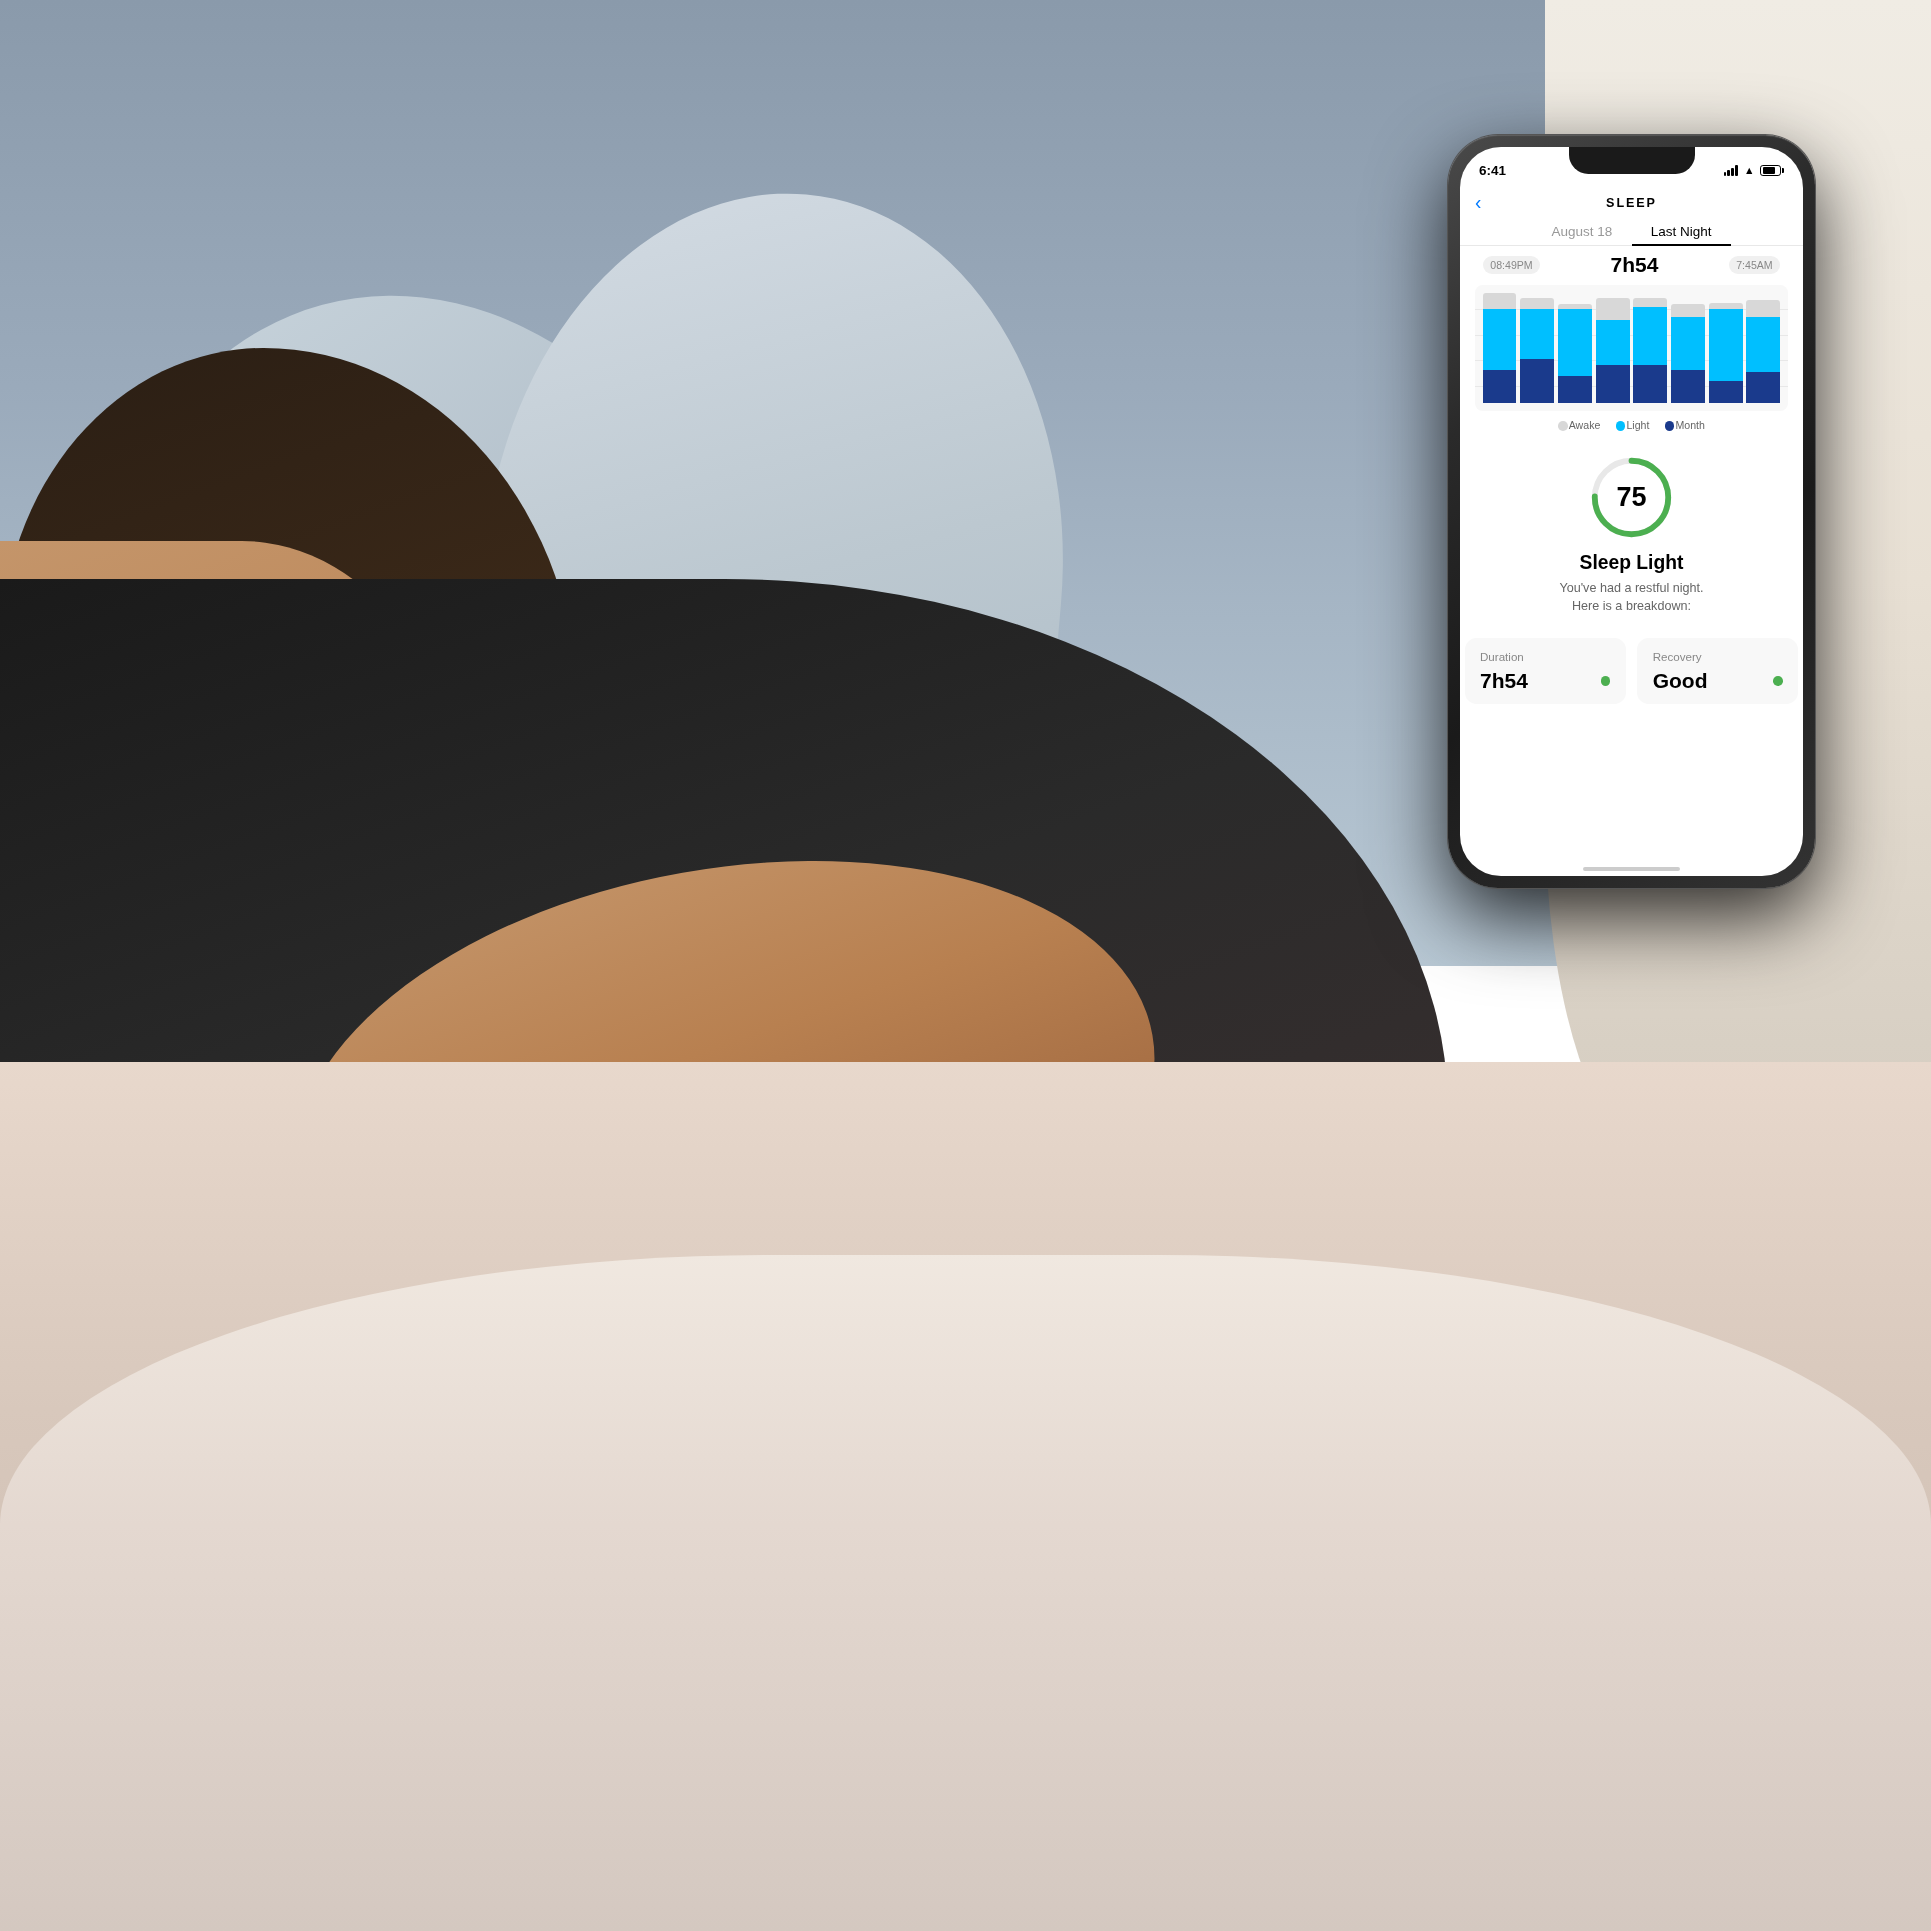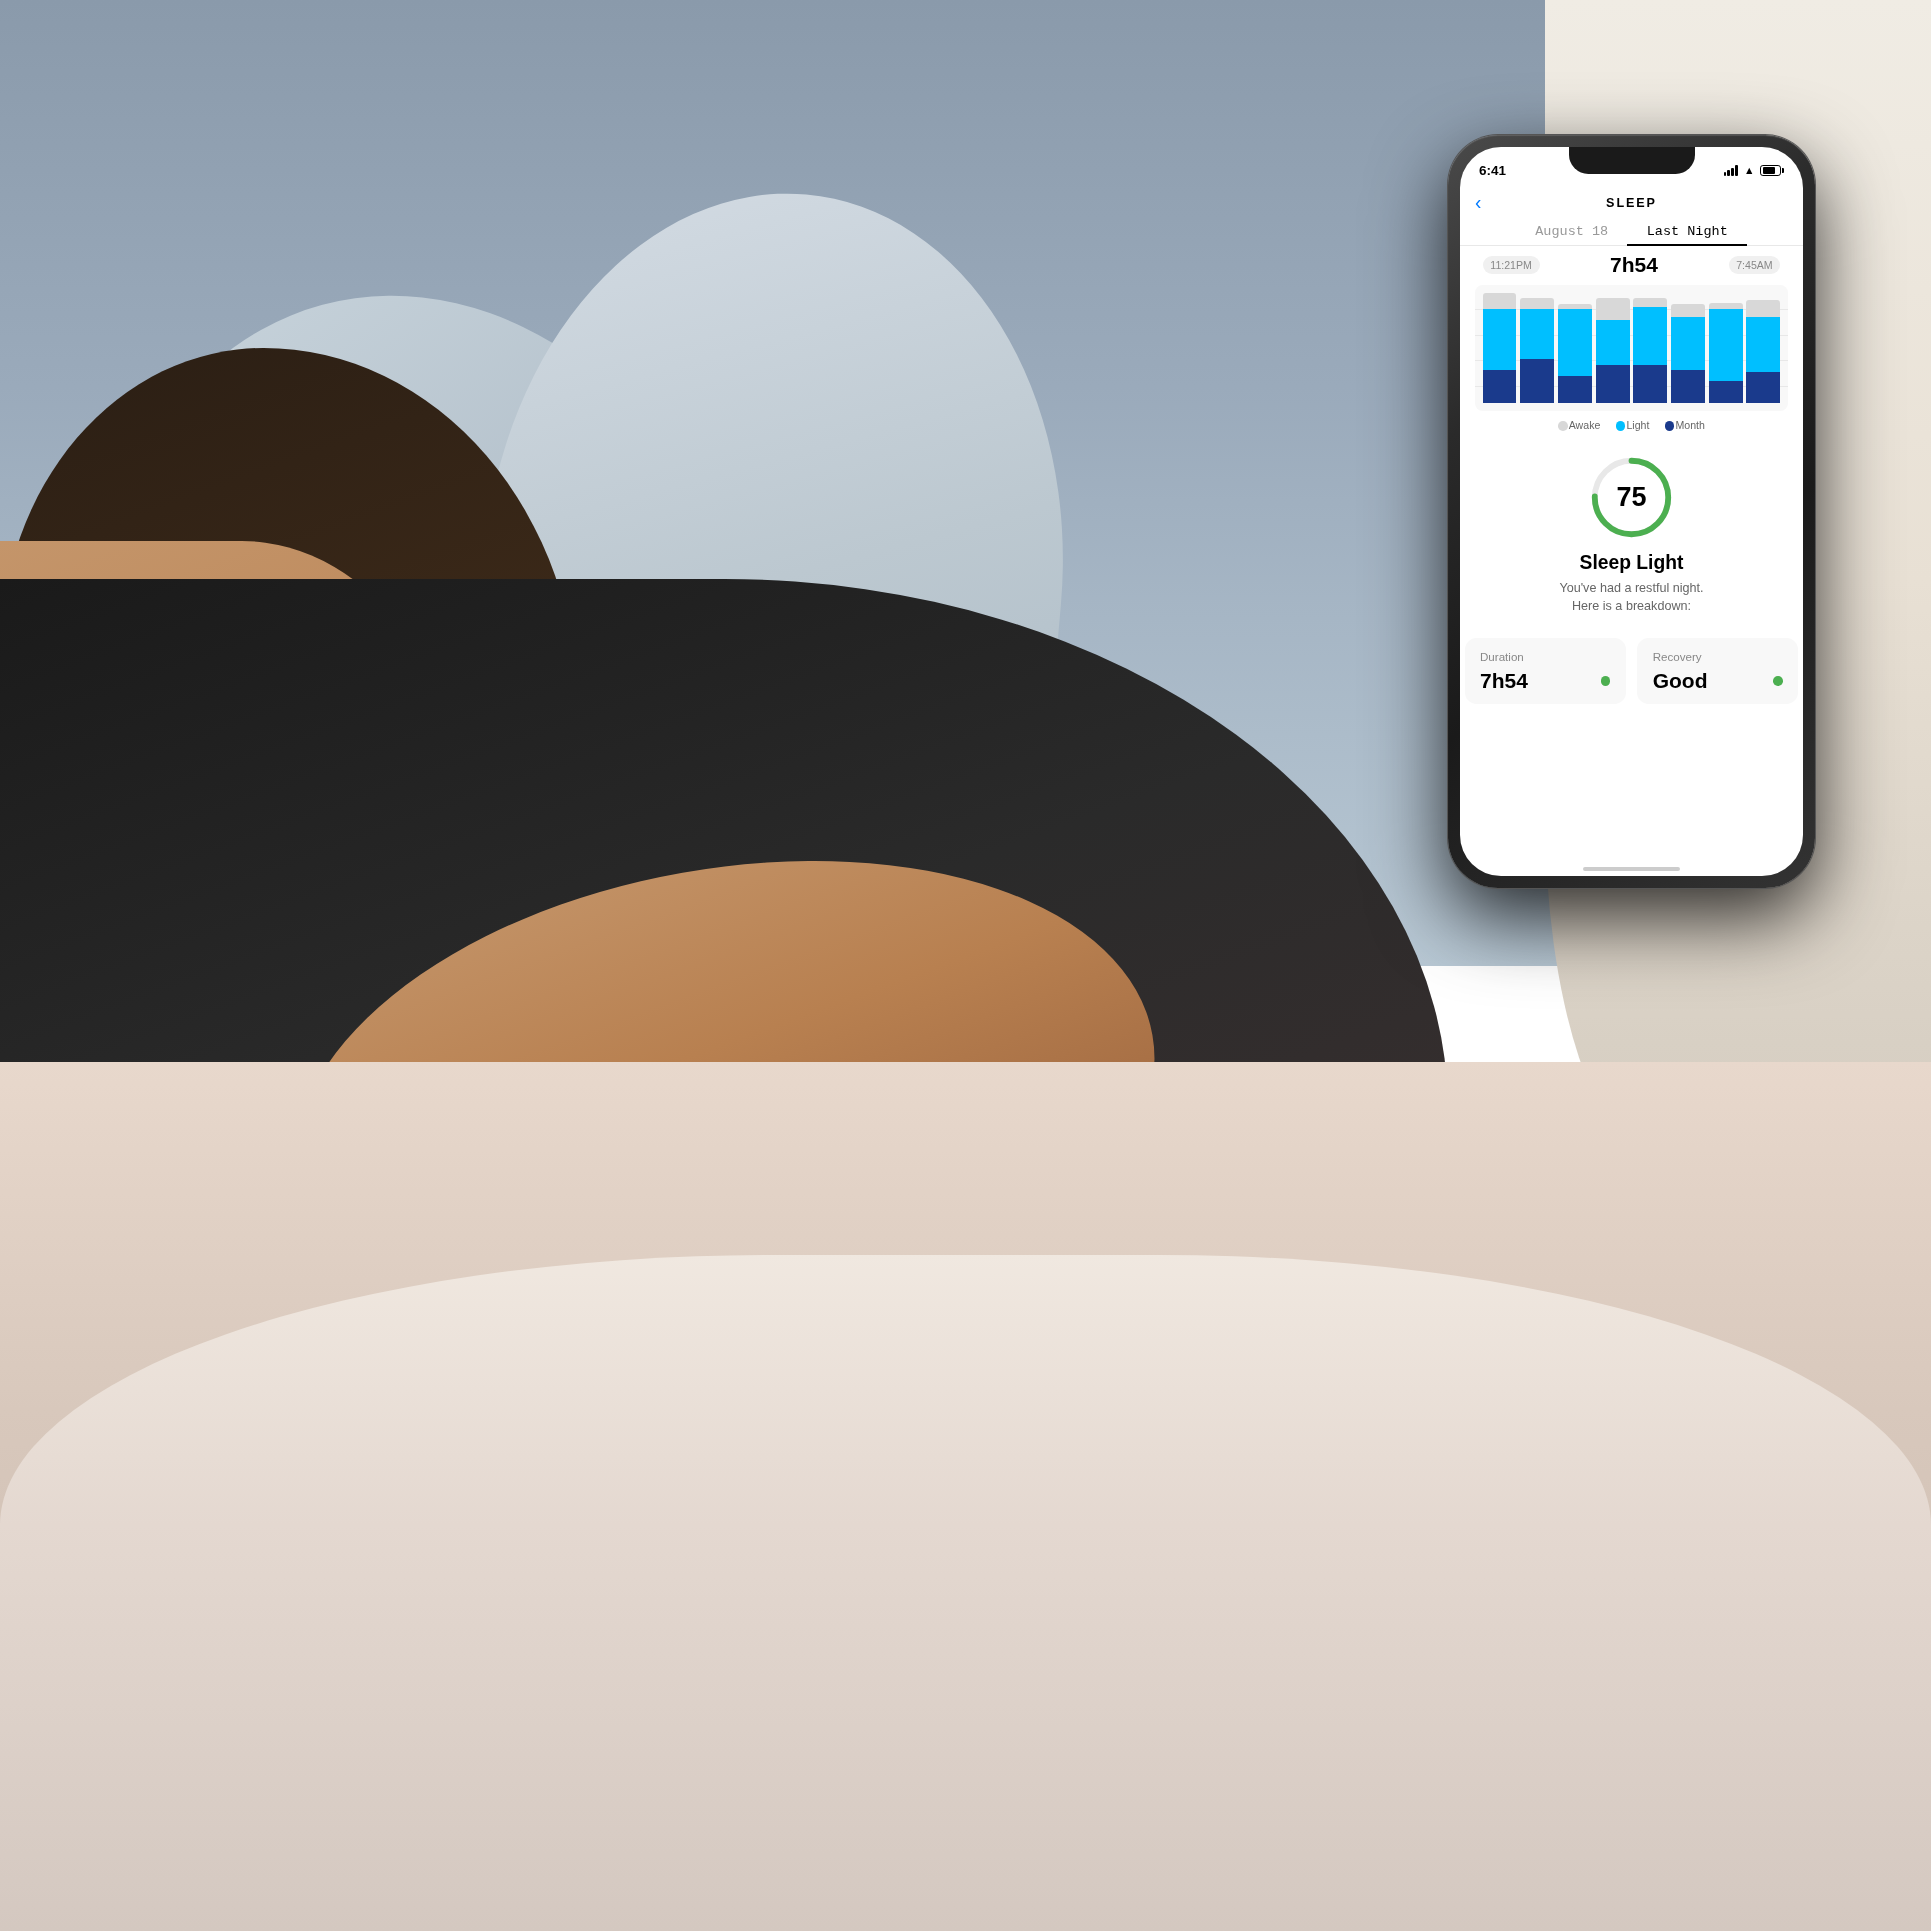--- a/index.html
+++ b/index.html
@@ -262,21 +262,20 @@
       gap: 0;
       padding: 0 19.3px;
       border-bottom: 1px solid #e8e8e8;
     }
 
     .date-tab {
       padding: 5.8px 19.3px;
       font-size: 13.5px;
       color: #999;
       position: relative;
-      font-family: Liberation Mono, monospace;
     }
 
     .date-tab.active {
       color: #000;
       font-weight: 500;
     }
 
     .date-tab.active::after {
       content: '';
       position: absolute;
@@ -568,21 +567,21 @@
           <span class="back-button">‹</span>
           <span class="nav-title">SLEEP</span>
         </div>
 
         <div class="date-tabs">
           <div class="date-tab">August 18</div>
           <div class="date-tab active">Last Night</div>
         </div>
 
         <div class="time-range">
-          <span class="time-start">11:21PM</span>
+          <span class="time-start">08:49PM</span>
           <span class="time-duration">7h54</span>
           <span class="time-end">7:45AM</span>
         </div>
 
         <div class="sleep-chart">
           <div class="chart-grid">
             <div class="chart-grid-line"></div>
             <div class="chart-grid-line"></div>
             <div class="chart-grid-line"></div>
             <div class="chart-grid-line"></div>

